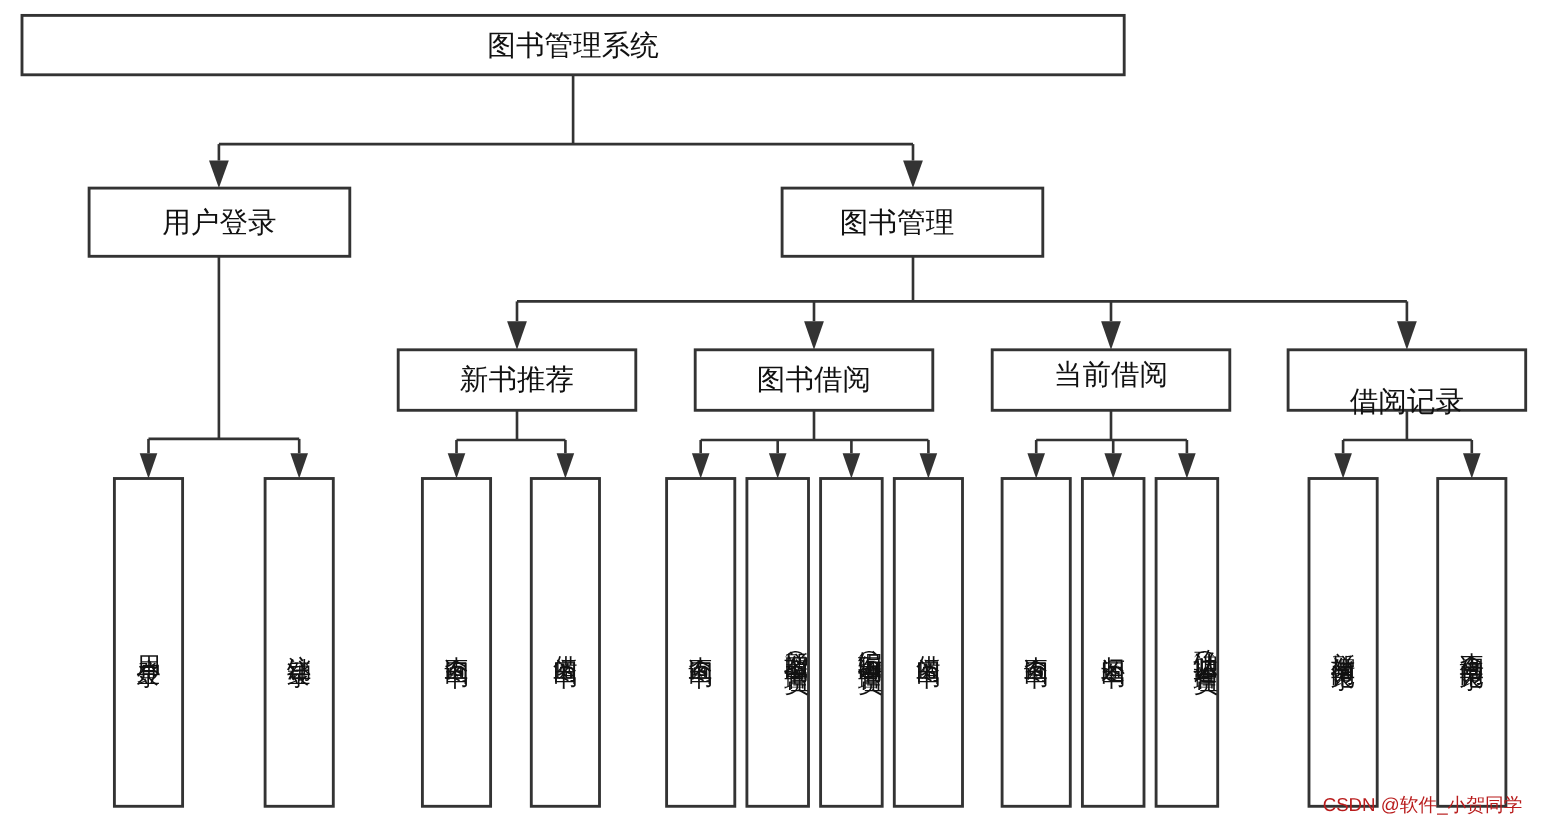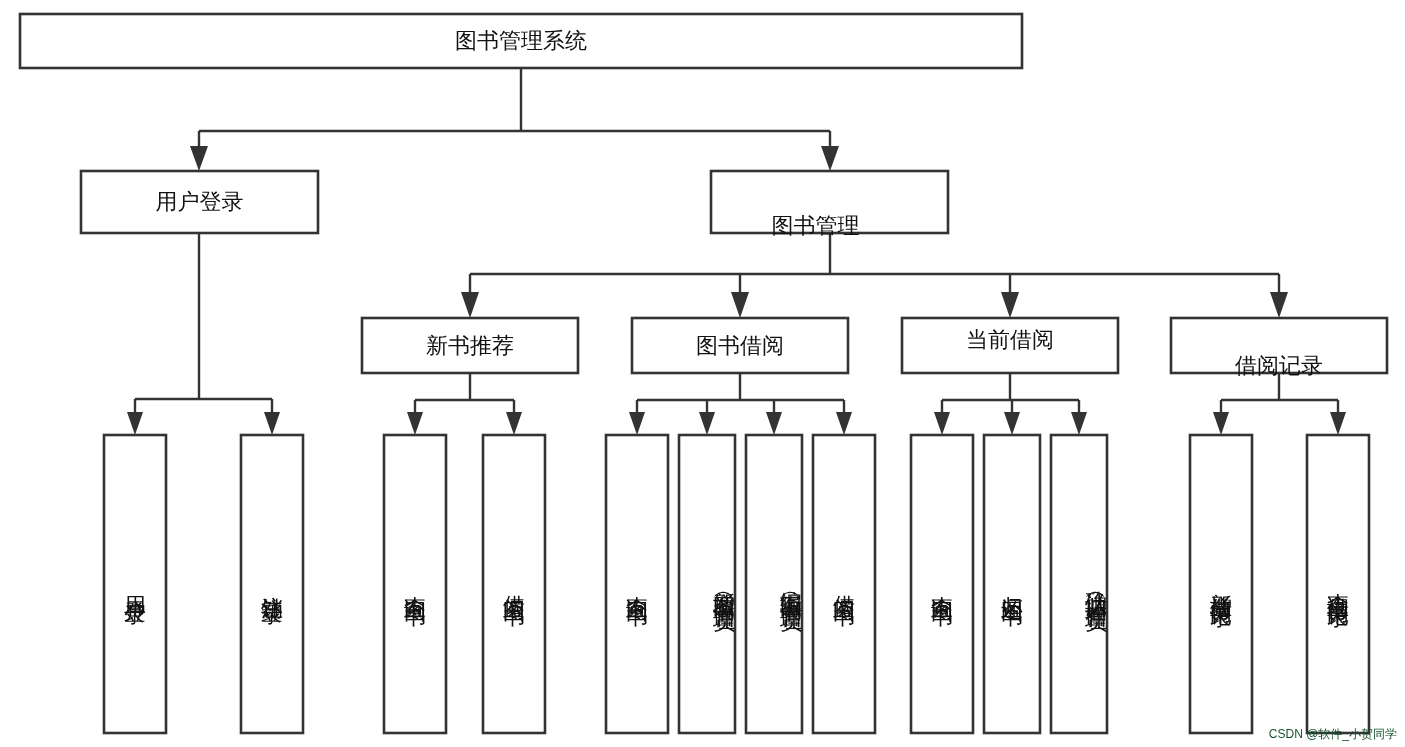--- a/index.html
+++ b/index.html
@@ -42,40 +42,40 @@
     display: flex;
     align-items: center;
     justify-content: center;
     color: #111111;
     font-family: "Liberation Sans", "DejaVu Sans", sans-serif;
     text-align: center;
     pointer-events: none;
     line-height: 1.18;
   }
   .node-label.horiz {
-    font-size: 22px;
+    font-size: 26px;
   }
   .node-label.vert {
     writing-mode: vertical-rl;
     text-orientation: upright;
     font-size: 22px;
     letter-spacing: 3px;
     line-height: 1;
   }
   .node-label.vert.top-align {
     align-items: flex-start;
     padding-top: 4px;
     box-sizing: border-box;
   }
   .watermark {
     position: absolute;
-    right: 8px;
+    right: 21px;
     bottom: 4px;
-    font-size: 12px;
-    color: #14532d;
+    font-size: 17px;
+    color: #b91c1c;
     font-family: "Liberation Sans", "DejaVu Sans", sans-serif;
     white-space: nowrap;
   }
 </style>
 </head>
 <body>
 
 <div id="canvas">
 
   <svg class="diagram" viewBox="0 0 1405 747">
@@ -178,21 +178,21 @@
       <path class="edge" d="M 1221 400 L 1221 412"></path>
       <path class="edge" d="M 1338 400 L 1338 412"></path>
       <polygon class="arrow-head" points="1213,412 1229,412 1221,435"></polygon>
       <polygon class="arrow-head" points="1330,412 1346,412 1338,435"></polygon>
     </g>
   </svg>
 
   <div class="node-label horiz" style="left:20px; top:14px; width:1002px; height:54px;">图书管理系统</div>
 
   <div class="node-label horiz" style="left:81px; top:171px; width:237px; height:62px;">用户登录</div>
-  <div class="node-label horiz" style="left:711px; top:171px; width:209px; height:62px;margin-top:24px;">图书管理</div>
+  <div class="node-label horiz" style="left:711px; top:171px; width:209px; height:62px;">图书管理</div>
 
   <div class="node-label horiz" style="left:632px; top:318px; width:216px; height:55px;">图书借阅</div>
   <div class="node-label horiz" style="left:362px; top:318px; width:216px; height:55px;">新书推荐</div>
   <div class="node-label horiz" style="left:902px; top:318px; width:216px; height:44px;">当前借阅</div>
   <div class="node-label horiz" style="left:1171px; top:318px; width:216px; height:55px;margin-top:20px;">借阅记录</div>
 
   <div class="node-label vert" style="left:104px; top:435px; width:62px; height:298px;">用户登录</div>
   <div class="node-label vert" style="left:241px; top:435px; width:62px; height:298px;">注销登录</div>
 
   <div class="node-label vert" style="left:384px; top:435px; width:62px; height:298px;">查询图书</div>

